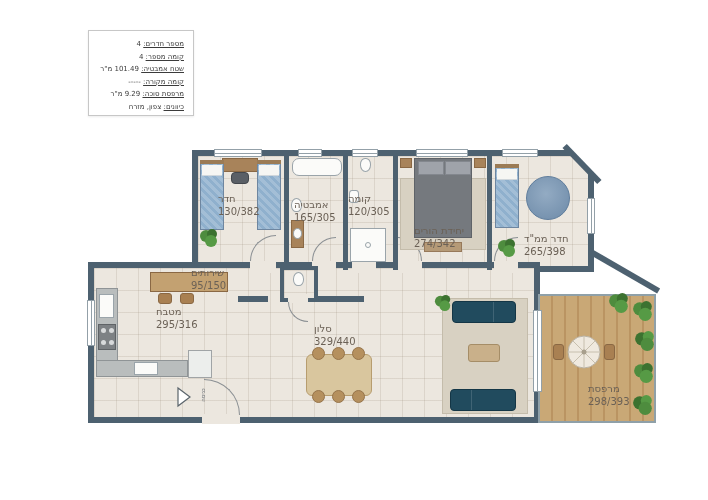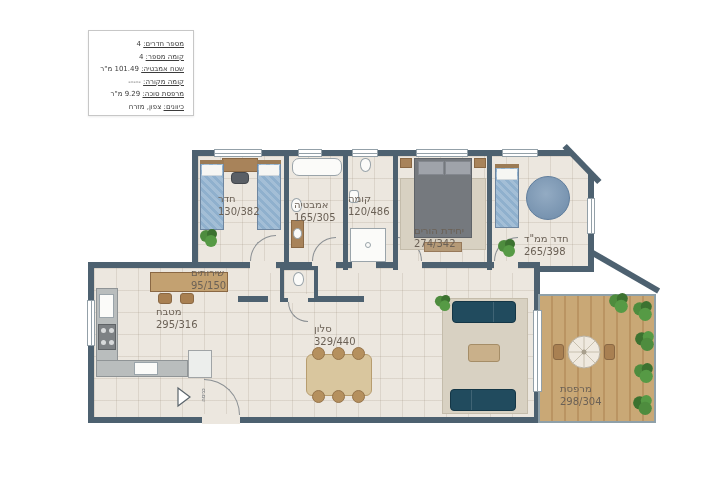--- a/index.html
+++ b/index.html
@@ -227,21 +227,21 @@
   <div class="abs rlabel" style="left:218px;top:192px;width:48px;">
     <div class="nm">חדר</div>
     <div>130/382</div>
   </div>
   <div class="abs rlabel" style="left:294px;top:198px;width:46px;">
     <div class="nm">אמבטיה</div>
     <div>165/305</div>
   </div>
   <div class="abs rlabel" style="left:348px;top:192px;width:44px;">
     <div class="nm">קומה</div>
-    <div>120/486</div>
+    <div>120/305</div>
   </div>
   <div class="abs rlabel" style="left:414px;top:224px;width:58px;">
     <div class="nm">יחידת הורים</div>
     <div>274/342</div>
   </div>
   <div class="abs rlabel" style="left:524px;top:232px;width:50px;">
     <div class="nm">חדר ממ"ד</div>
     <div>265/398</div>
   </div>
   <div class="abs rlabel" style="left:191px;top:266px;width:46px;">
@@ -249,23 +249,23 @@
     <div>95/150</div>
   </div>
   <div class="abs rlabel" style="left:156px;top:305px;width:48px;">
     <div class="nm">מטבח</div>
     <div>295/316</div>
   </div>
   <div class="abs rlabel" style="left:314px;top:322px;width:48px;">
     <div class="nm">סלון</div>
     <div>329/440</div>
   </div>
-  <div class="abs rlabel" style="left:560px;top:382px;width:48px;">
+  <div class="abs rlabel" style="left:588px;top:382px;width:48px;">
     <div class="nm">מרפסת</div>
-    <div>298/304</div>
+    <div>298/393</div>
   </div>
 </div>
 
 <div class="abs" id="info-box">
   <div><span class="lbl">מספר חדרים:</span> <span>4</span></div>
   <div><span class="lbl">קומה מספר:</span> <span>4</span></div>
   <div><span class="lbl">שטח אמבטיה:</span> <span>101.49 מ"ר</span></div>
   <div><span class="lbl">קומה מקורה:</span> <span>-----</span></div>
   <div><span class="lbl">מרפסת סוכה:</span> <span>9.29 מ"ר</span></div>
   <div><span class="lbl">כיוונים:</span> <span>צפון, מזרח</span></div>

